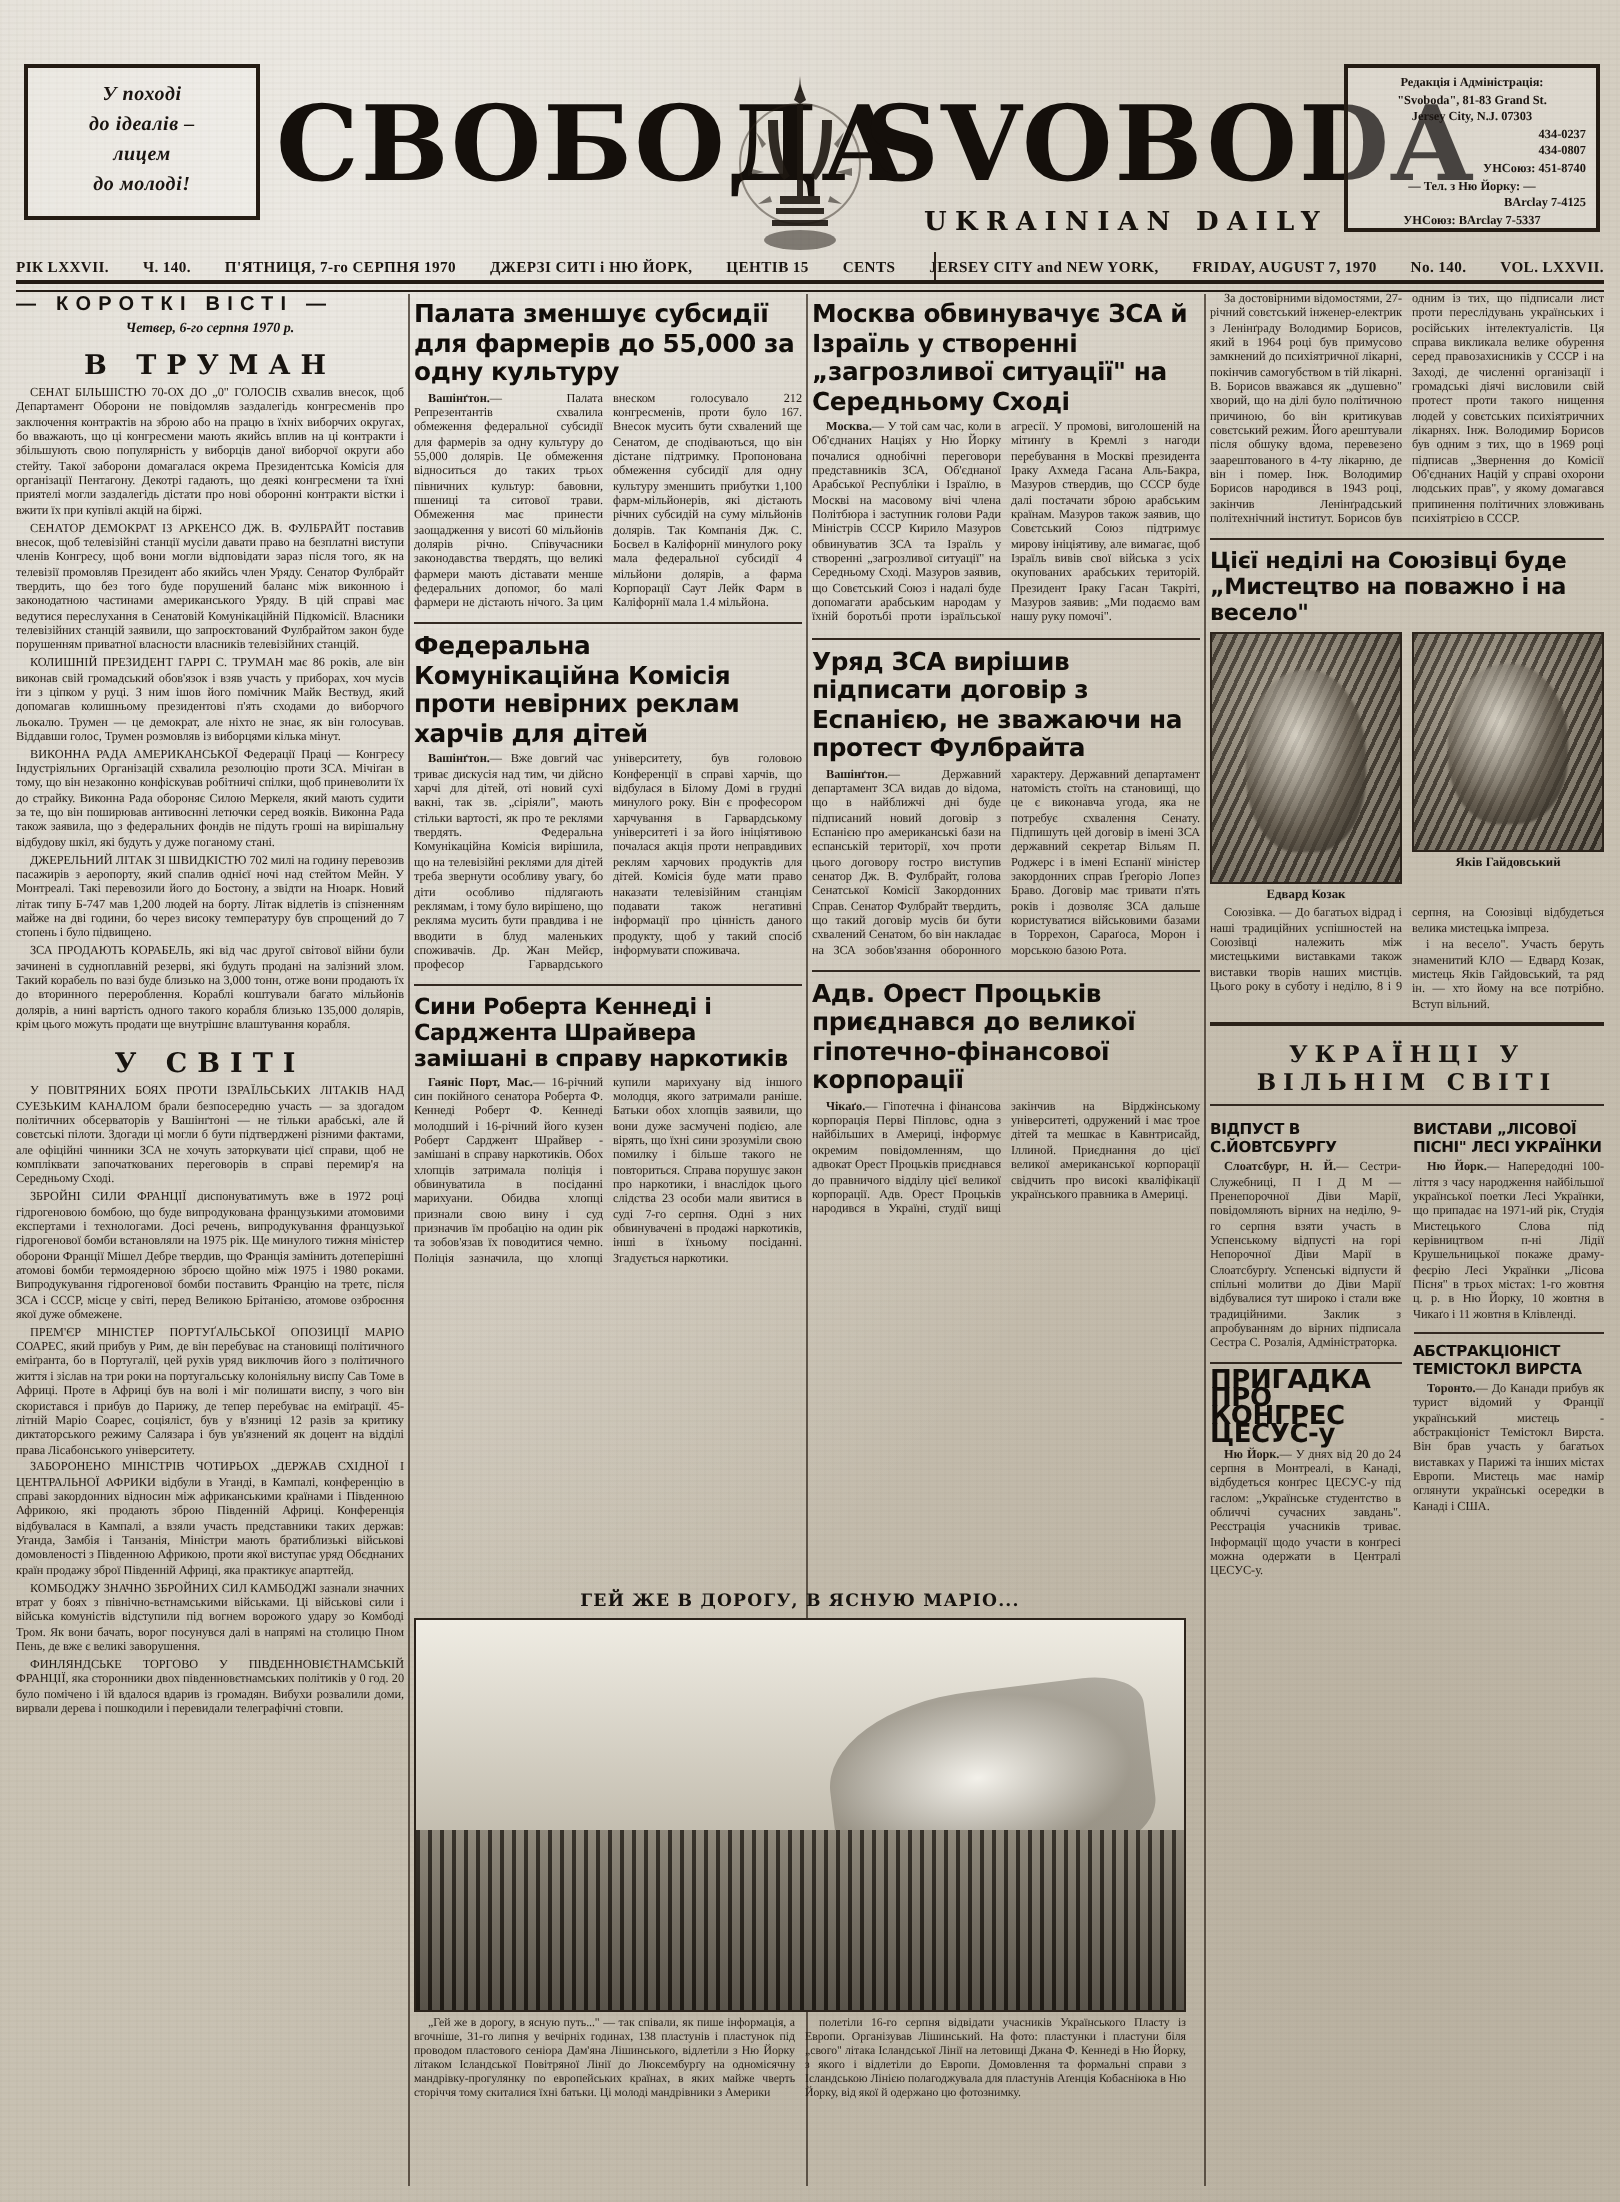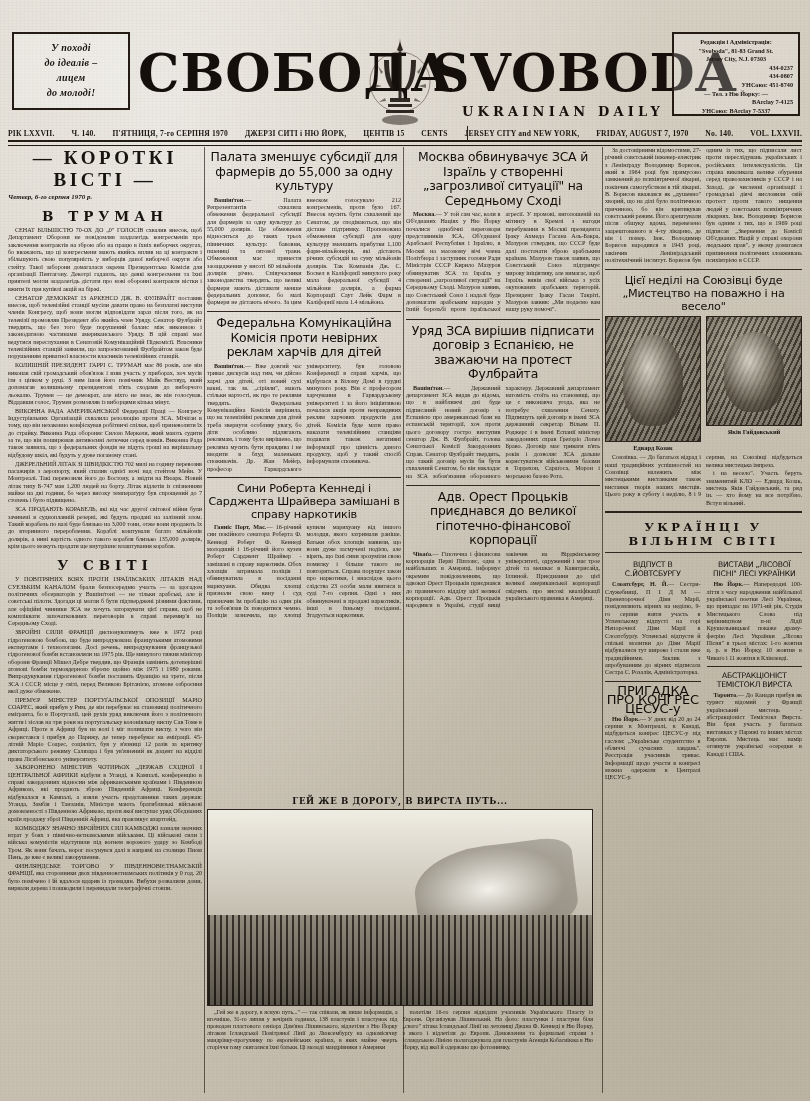--- a/index.html
+++ b/index.html
@@ -79,37 +79,37 @@
   .cols{ position:absolute; left:8px; top:147px; width:794px; height:946px; }
   .col{ position:absolute; top:0; bottom:0; }
   .c1{ left:0;    width:194px; }
   .c2{ left:199px; width:194px; }
   .c3{ left:398px; width:194px; }
   .c4{ left:597px; width:197px; }
   .vline{ position:absolute; top:0; bottom:0; width:1px; background:#3a2f24; opacity:.75; }
   .v1{ left:196px; } .v2{ left:395px; } .v3{ left:594px; }
 
   .hdl{
-    text-align:center; font-weight:normal; color:#120e0a;
+    text-align:left; font-weight:bold; color:#120e0a;
     font-family:"DejaVu Sans", sans-serif;
     line-height:13px; font-size:11.2px; letter-spacing:-.2px;
     margin:3px 0 3px 0;
   }
   .hdl.big{ font-size:12.4px; line-height:14.5px; }
   .sect{
     text-align:center; font-weight:bold; font-size:13.5px; letter-spacing:5px;
     font-family:"DejaVu Serif", serif; margin:7px 0 3px;
   }
   .sect.sm{ font-size:11.5px; letter-spacing:3.4px; }
   .kicker{
-    text-align:center; font-weight:bold; font-size:19px; letter-spacing:3.6px;
-    font-family:Liberation Serif, serif; position:relative;
+    text-align:left; font-weight:bold; font-size:10px; letter-spacing:3.6px;
+    font-family:Liberation Sans, sans-serif; position:relative;
   }
   .kicker .dash{ font-weight:bold; }
-  .subdate{ text-align:left; font-size:7px; font-weight:bold; font-style:italic; margin:2px 0 4px; }
+  .subdate{ text-align:center; font-size:7px; font-weight:bold; font-style:italic; margin:2px 0 4px; }
 
   .hr{ border-top:1px solid #322820; margin:4px 0; }
   .hr.thick{ border-top:2px solid #2b2219; }
 
   .body{
     font-size:6.15px; line-height:7.35px; text-align:justify;
     color:#221a13; font-family:"Liberation Serif", serif;
     letter-spacing:-.02px;
     -webkit-hyphens:auto; hyphens:auto;
   }
@@ -361,21 +361,21 @@
           <div class="hdl" style="font-size:7.6px; line-height:9px;">АБСТРАКЦІОНІСТ ТЕМІСТОКЛ ВИРСТА</div>
           <div class="body">
             <p><span class="lead">Торонто.</span><span>— До Канади прибув як турист відомий у Франції український мистець - абстракціоніст Темістокл Вирста. Він брав участь у багатьох виставках у Парижі та інших містах Европи. Мистець має намір оглянути українські осередки в Канаді і США.</span></p>
           </div>
         </div>
       </div>
     </div>
   </div>
 
   <div style="position:absolute; left:207px; top:793px; width:386px;">
-    <div class="photo-caption-title">ГЕЙ ЖЕ В ДОРОГУ, В ВИРСТА ПУТЬ...</div>
+    <div class="photo-caption-title">ГЕЙ ЖЕ В ДОРОГУ, В ЯСНУЮ МАРІО...</div>
     <div class="photo-wide" style="height:195px;">
       <div class="sky"></div>
       <div class="plane"></div>
       <div class="crowd"></div>
     </div>
     <div class="body two" style="margin-top:3px; font-size:5.9px; line-height:7px;">
       <p>„Гей же в дорогу, в ясную путь..." — так співали, як пише інформація, а вгочніше, 31-го липня у вечірніх годинах, 138 пластунів і пластунок під проводом пластового сеніора Дам'яна Лішинського, відлетіли з Ню Йорку літаком Ісландської Повітряної Лінії до Люксембурґу на одномісячну мандрівку-прогулянку по европейських країнах, в яких майже чверть сторіччя тому скиталися їхні батьки. Ці молоді мандрівники з Америки</p>
       <p>полетіли 16-го серпня відвідати учасників Українського Пласту із Европи. Організував Лішинський. На фото: пластунки і пластуни біля „свого" літака Ісландської Лінії на летовищі Джана Ф. Кеннеді в Ню Йорку, з якого і відлетіли до Европи. Домовлення та формальні справи з Ісландською Лінією полагоджувала для пластунів Аґенція Кобасніюка в Ню Йорку, від якої й одержано цю фотознимку.</p>
     </div>
   </div>

